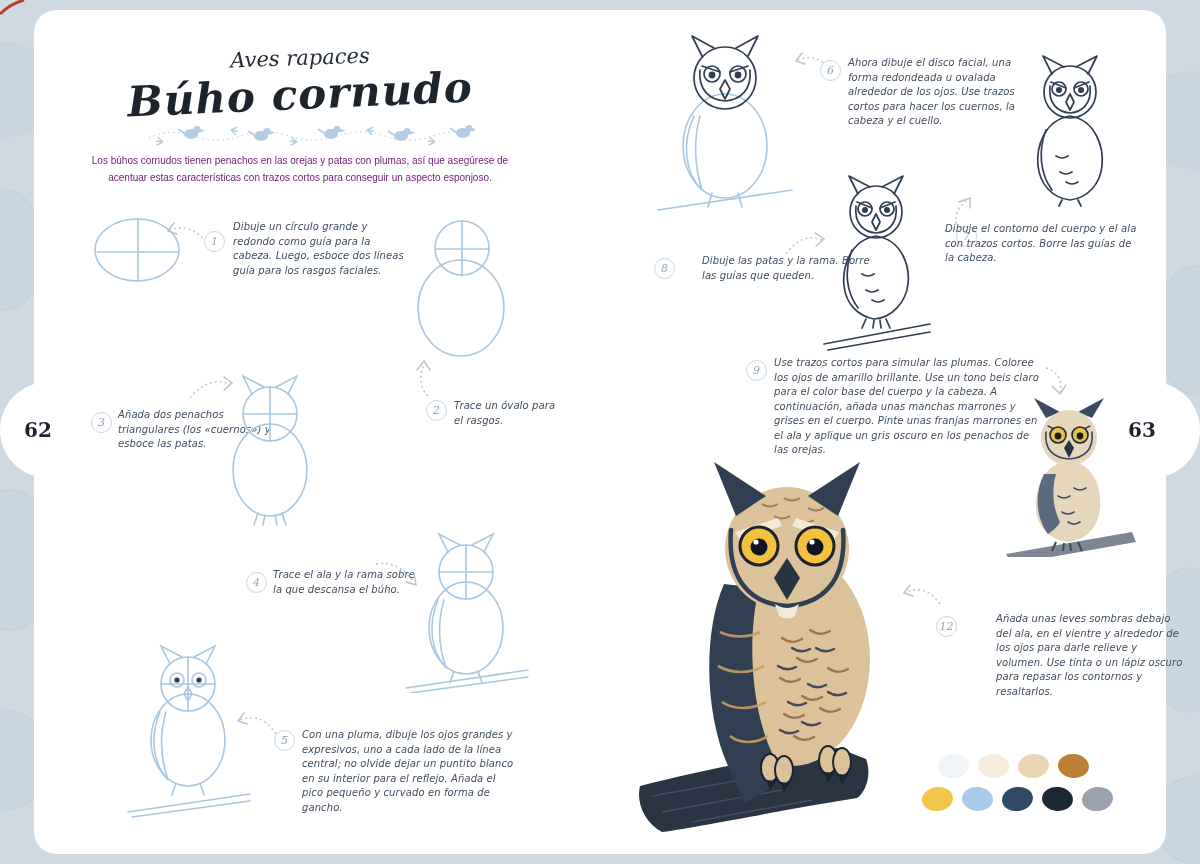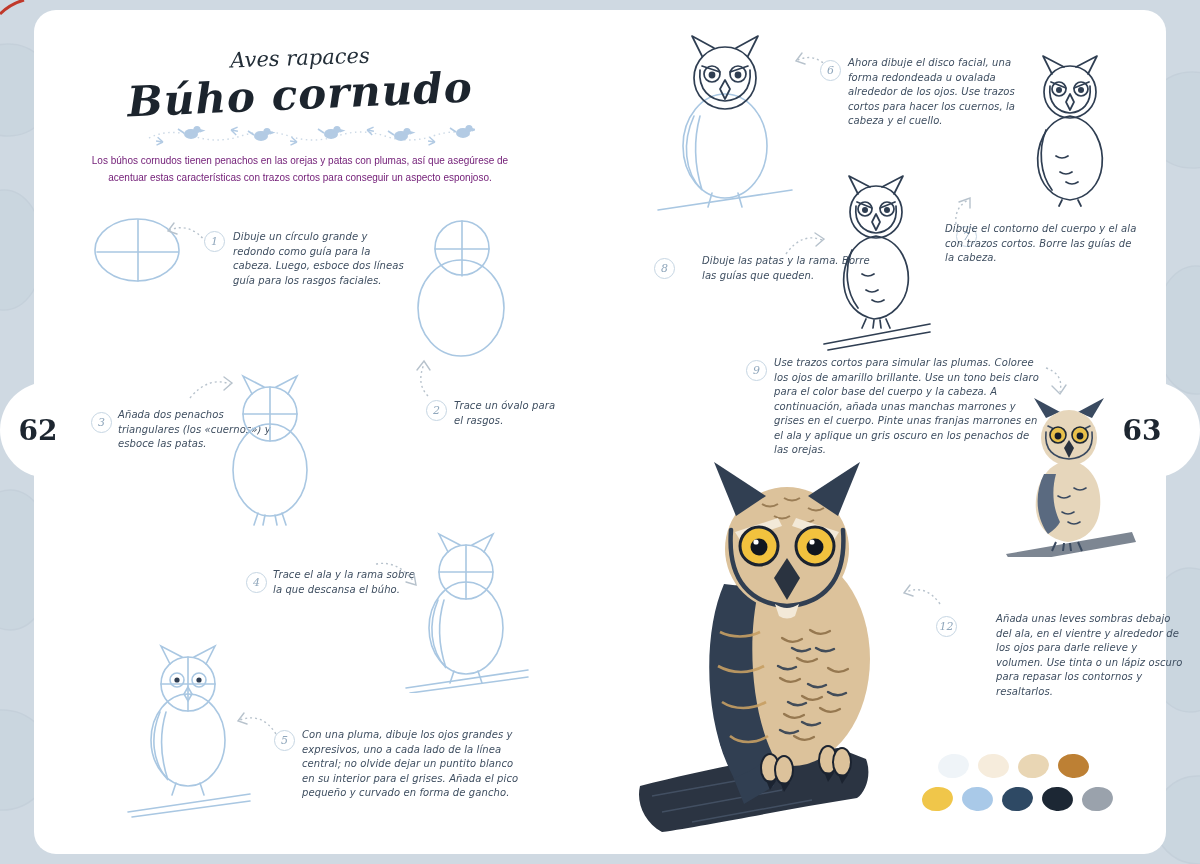--- a/index.html
+++ b/index.html
@@ -7,21 +7,21 @@
     width:1200px;height:864px;position:relative;overflow:hidden;
     background:#cfd9e2;
     font-family:"Liberation Sans",sans-serif;
   }
   .abs{position:absolute}
   
   .border-art{left:0;top:0;width:1200px;height:864px;pointer-events:none}
   
   .spread{left:34px;top:10px;width:1132px;height:844px;background:#ffffff;border-radius:22px}
   .page-tab{width:96px;height:96px;background:#ffffff;border-radius:50%;display:flex;align-items:center;justify-content:center}
-  .page-num{font-family:"DejaVu Serif",serif;font-weight:bold;font-size:28px;color:#1d2630}
+  .page-num{font-family:"DejaVu Serif",serif;font-weight:bold;font-size:20px;color:#1d2630}
   
   .category{font-family:"DejaVu Serif",serif;font-style:italic;font-size:21px;color:#232e38;text-align:center;transform:rotate(-2deg)}
   .title{font-family:"DejaVu Serif",serif;font-style:italic;font-weight:bold;font-size:42px;color:#1c242d;text-align:center;transform:rotate(-2.5deg);letter-spacing:1px}
   .intro{font-size:10px;line-height:1.7;color:#701a75;text-align:center}
   
   .badge{
     width:21px;height:21px;border:1.2px solid #c6d6e3;border-radius:50%;
     color:#90a7bc;font-family:"DejaVu Serif",serif;font-style:italic;font-size:11px;
     display:flex;align-items:center;justify-content:center;background:#fff;box-sizing:border-box
   }
@@ -102,21 +102,21 @@
 
 <svg class="abs" style="left:92px;top:214px" width="92" height="72">
   <ellipse class="sk" cx="45" cy="36" rx="42" ry="31"></ellipse>
   <path class="sk" d="M5,38 H86 M46,6 V67"></path>
 </svg>
 <svg class="abs" style="left:162px;top:218px" width="46" height="28">
   <path class="dash" d="M44,24 Q28,4 8,12"></path>
     <path class="ah" d="M12,5 L6,13 L15,16"></path>
 </svg>
 <div class="abs badge" style="left:204px;top:231px">1</div>
-<div class="abs hand" style="left:233px;top:230px;width:178px">Dibuje un círculo grande y redondo como guía para la cabeza. Luego, esboce dos líneas guía para los rasgos faciales.</div>
+<div class="abs hand" style="left:233px;top:220px;width:178px">Dibuje un círculo grande y redondo como guía para la cabeza. Luego, esboce dos líneas guía para los rasgos faciales.</div>
 
 <svg class="abs" style="left:398px;top:216px" width="130" height="142">
   <circle class="sk" cx="64" cy="32" r="27"></circle>
   <path class="sk" d="M37,33 H91 M64,5 V60"></path>
   <ellipse class="sk" cx="63" cy="92" rx="43" ry="48"></ellipse>
 </svg>
 <svg class="abs" style="left:406px;top:358px" width="30" height="40">
   <path class="dash" d="M22,38 Q10,26 18,6"></path>
     <path class="ah" d="M11,12 L18,3 L24,12"></path>
 </svg>
@@ -153,21 +153,21 @@
   <path class="sk" d="M38,72 C28,96 30,122 46,140 C38,116 38,92 44,72"></path>
   <path class="sk" d="M54,143 l-4,12 M78,143 l4,12"></path>
   <path class="sk" d="M6,160 L128,142 M10,165 L128,149"></path>
 </svg>
 
 <svg class="abs" style="left:232px;top:706px" width="46" height="32">
   <path class="dash" d="M44,28 Q30,6 8,14"></path>
     <path class="ah" d="M12,7 L6,15 L15,18"></path>
 </svg>
 <div class="abs badge" style="left:274px;top:730px">5</div>
-<div class="abs hand" style="left:302px;top:728px;width:218px">Con una pluma, dibuje los ojos grandes y expresivos, uno a cada lado de la línea central; no olvide dejar un puntito blanco en su interior para el grises. Añada el pico pequeño y curvado en forma de gancho.</div>
+<div class="abs hand" style="left:302px;top:728px;width:218px">Con una pluma, dibuje los ojos grandes y expresivos, uno a cada lado de la línea central; no olvide dejar un puntito blanco en su interior para el reflejo. Añada el pico pequeño y curvado en forma de gancho.</div>
 <svg class="abs" style="left:124px;top:638px" width="135" height="180">
   <path class="sk" d="M46,26 L37,8 L58,19"></path>
   <path class="sk" d="M82,26 L91,8 L70,19"></path>
   <circle class="sk" cx="64" cy="46" r="27"></circle>
   <path class="sk" d="M37,46 H91 M64,19 V73"></path>
   <circle class="sk" cx="53" cy="42" r="7"></circle>
     <circle class="inkf" cx="53" cy="42" r="2.6"></circle>
   <circle class="sk" cx="75" cy="42" r="7"></circle>
     <circle class="inkf" cx="75" cy="42" r="2.6"></circle>
   <path class="sk" d="M64,49 l-4,7 4,7 4,-7 z"></path>

